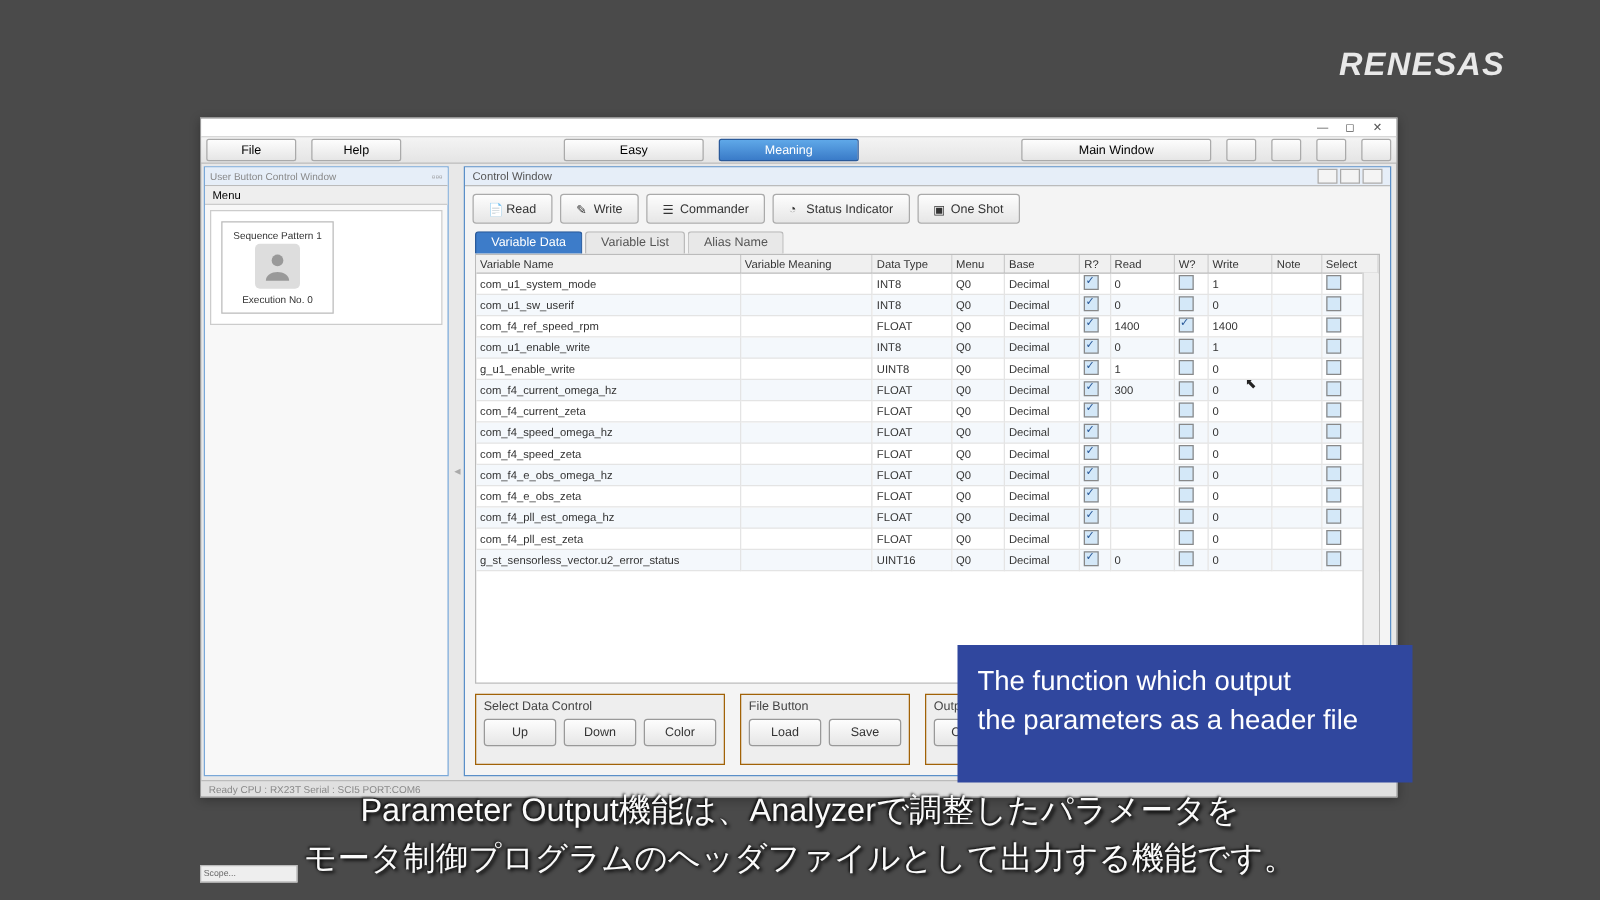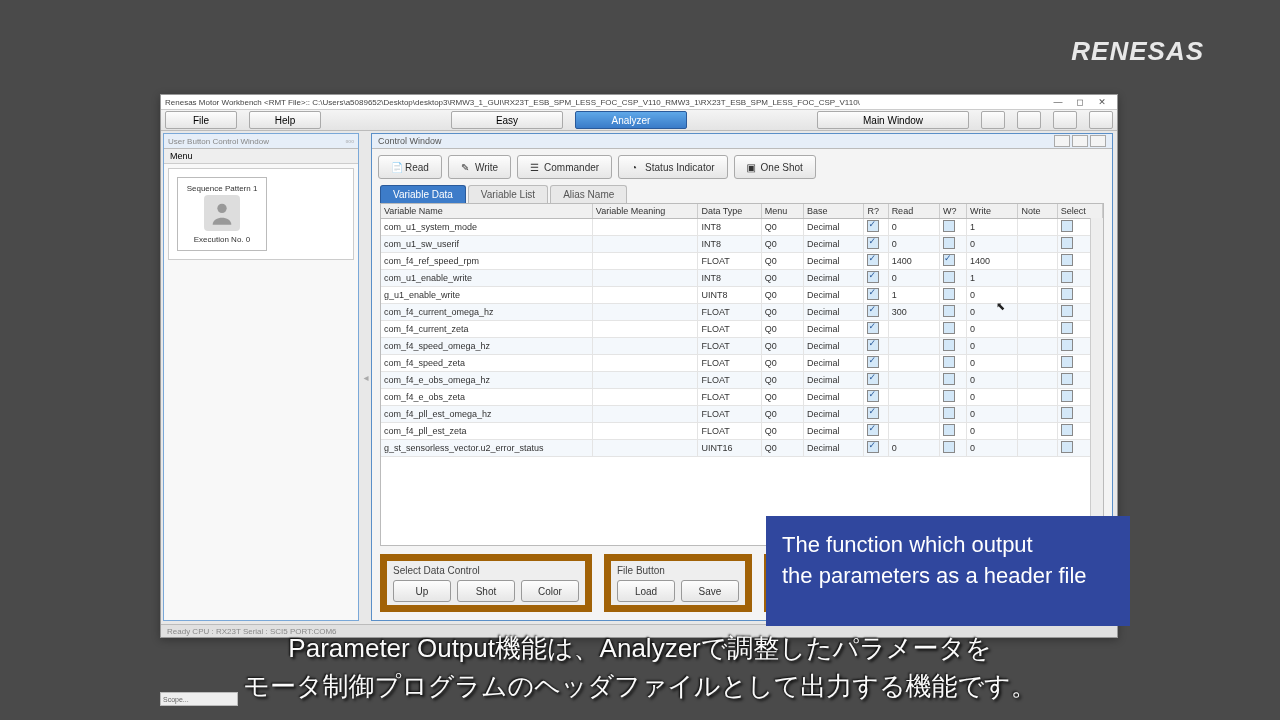--- a/index.html
+++ b/index.html
@@ -40,50 +40,49 @@
 .tab.active{background:#3d7cc9;color:#fff;border-color:#2a5a9a}
 .grid{flex:1;margin:0 8px;background:#fff;border:1px solid #bbb;overflow:hidden;position:relative;min-height:0}
 .grid table{border-collapse:collapse;width:100%;font-size:9px;table-layout:fixed}
 .grid th{background:#f0f0f0;border-right:1px solid #ccc;border-bottom:1px solid #bbb;padding:2px 3px;font-weight:400;color:#333;text-align:left;white-space:nowrap;overflow:hidden}
 .grid td{border-right:1px solid #e4e4e4;border-bottom:1px solid #e4e4e4;padding:1px 3px;color:#333;white-space:nowrap;overflow:hidden}
 .grid tr.alt td{background:#f4f8fc}
 .grid .cb{width:10px;height:10px;border:1px solid #888;display:inline-block;background:#d4e8f8;position:relative}
 .grid .cb.checked::after{content:"✓";position:absolute;left:0;top:-2px;font-size:9px;color:#2a5a9a}
 .grid .scrollhint{position:absolute;right:0;top:14px;bottom:0;width:12px;background:#eee;border-left:1px solid #ccc}
 .bottomctrls{display:flex;gap:12px;padding:8px;align-items:flex-start}
-.group{border:7px solid #a16207;background:#eee;padding:4px 6px 3px}
+.group{border:1px solid #a16207;background:#eee;padding:4px 6px 14px}
 .group .glabel{font-size:10px;color:#444;margin-bottom:4px}
 .group .gbtns{display:flex;gap:6px}
 .gbtn{width:56px;height:20px;background:linear-gradient(#fdfdfd,#e6e6e6);border:1px solid #999;border-radius:3px;font-size:10px;display:flex;align-items:center;justify-content:center;color:#333}
 .status{position:absolute;bottom:0;left:0;right:0;height:12px;background:#e0e0e0;border-top:1px solid #bbb;font-size:8px;color:#888;padding:0 6px;display:flex;align-items:center}
 .scopebar{position:absolute;bottom:14px;left:160px;width:72px;height:12px;border:1px solid #bbb;background:#eee;font-size:7px;display:flex;align-items:center;padding:0 2px;color:#666}
 .callout{position:absolute;left:766px;top:516px;width:332px;height:82px;background:#30479e;color:#fff;padding:14px 16px;font-size:22px;line-height:1.4}
 .subtitle{position:absolute;left:0;right:0;top:630px;text-align:center;color:#fafafa;font-size:26px;line-height:1.45;text-shadow:2px 2px 3px rgba(0,0,0,0.9),-1px -1px 2px rgba(0,0,0,0.9)}
 .cursor{position:absolute;left:996px;top:300px;font-size:11px;color:#222}
 </style>
 </head>
 <body>
 
 <div class="screen">
   <div class="logo">RENESAS</div>
 
   <div class="appwin">
     <div class="titlebar">
-      <span>Renesas Motor Workbench    &lt;RMT File&gt;:: C:\Users\a5089652\Desktop\desktop3\RMW3_1_GUI\RX23T_ESB_SPM_LESS_FOC_CSP_V110_RMW3_1\RX23T_ESB_SPM_LESS_FOC_CSP_V110\</span>
       <span class="spacer"></span>
       <span class="wbtn">—</span>
       <span class="wbtn">◻</span>
       <span class="wbtn">✕</span>
     </div>
     <div class="menubar">
       <div class="mbtn">File</div>
       <div class="mbtn">Help</div>
       <span class="msep"></span>
       <div class="mbtn mb-wide">Easy</div>
-      <div class="mbtn mb-wide mb-sel">Analyzer</div>
+      <div class="mbtn mb-wide mb-sel">Meaning</div>
       <span class="msep"></span>
       <div class="mbtn mb-wide" style="width:150px">Main Window</div>
       <div class="iconbtn"></div>
       <div class="iconbtn"></div>
       <div class="iconbtn"></div>
       <div class="iconbtn"></div>
     </div>
 
     <div class="workarea">
       <div class="leftpanel">
@@ -361,21 +360,21 @@
                   </tr>
                 </tbody>
             </table>
             <div class="scrollhint"></div>
           </div>
           <div class="bottomctrls">
             <div class="group">
               <div class="glabel">Select Data Control</div>
               <div class="gbtns">
                 <div class="gbtn">Up</div>
-                <div class="gbtn">Shot</div>
+                <div class="gbtn">Down</div>
                 <div class="gbtn">Color</div>
               </div>
             </div>
             <div class="group">
               <div class="glabel">File Button</div>
               <div class="gbtns">
                 <div class="gbtn">Load</div>
                 <div class="gbtn">Save</div>
               </div>
             </div>

